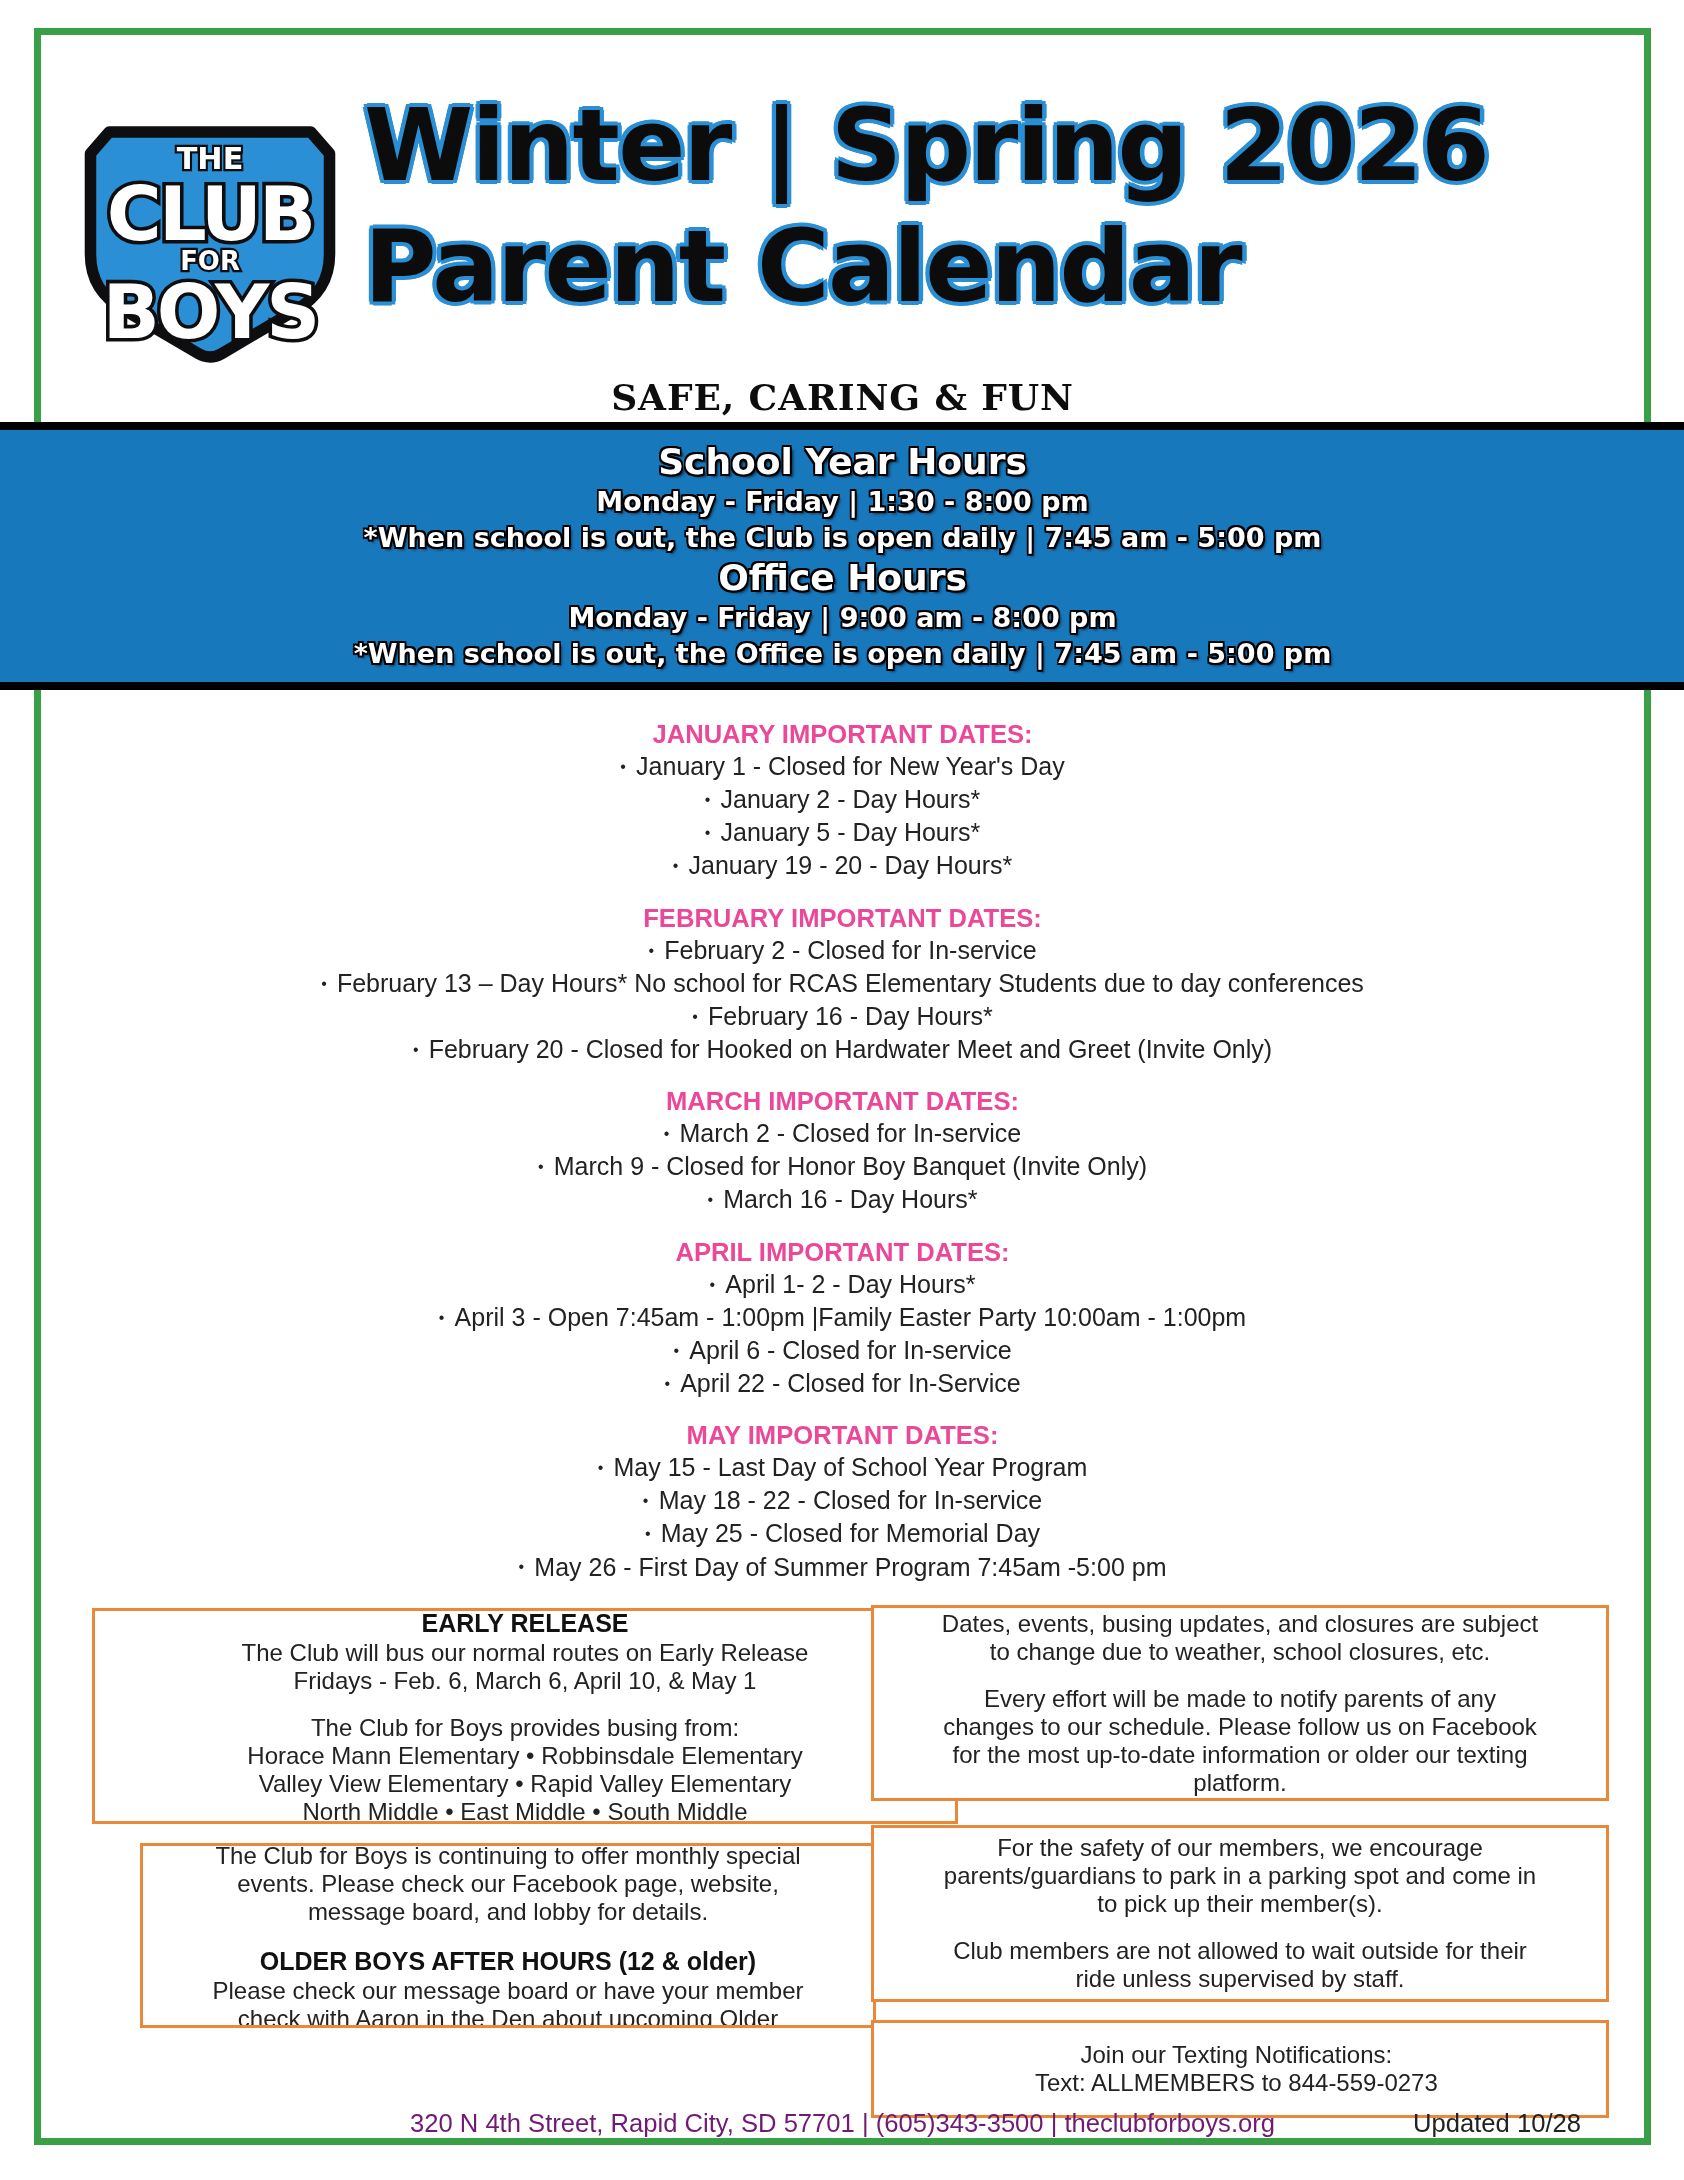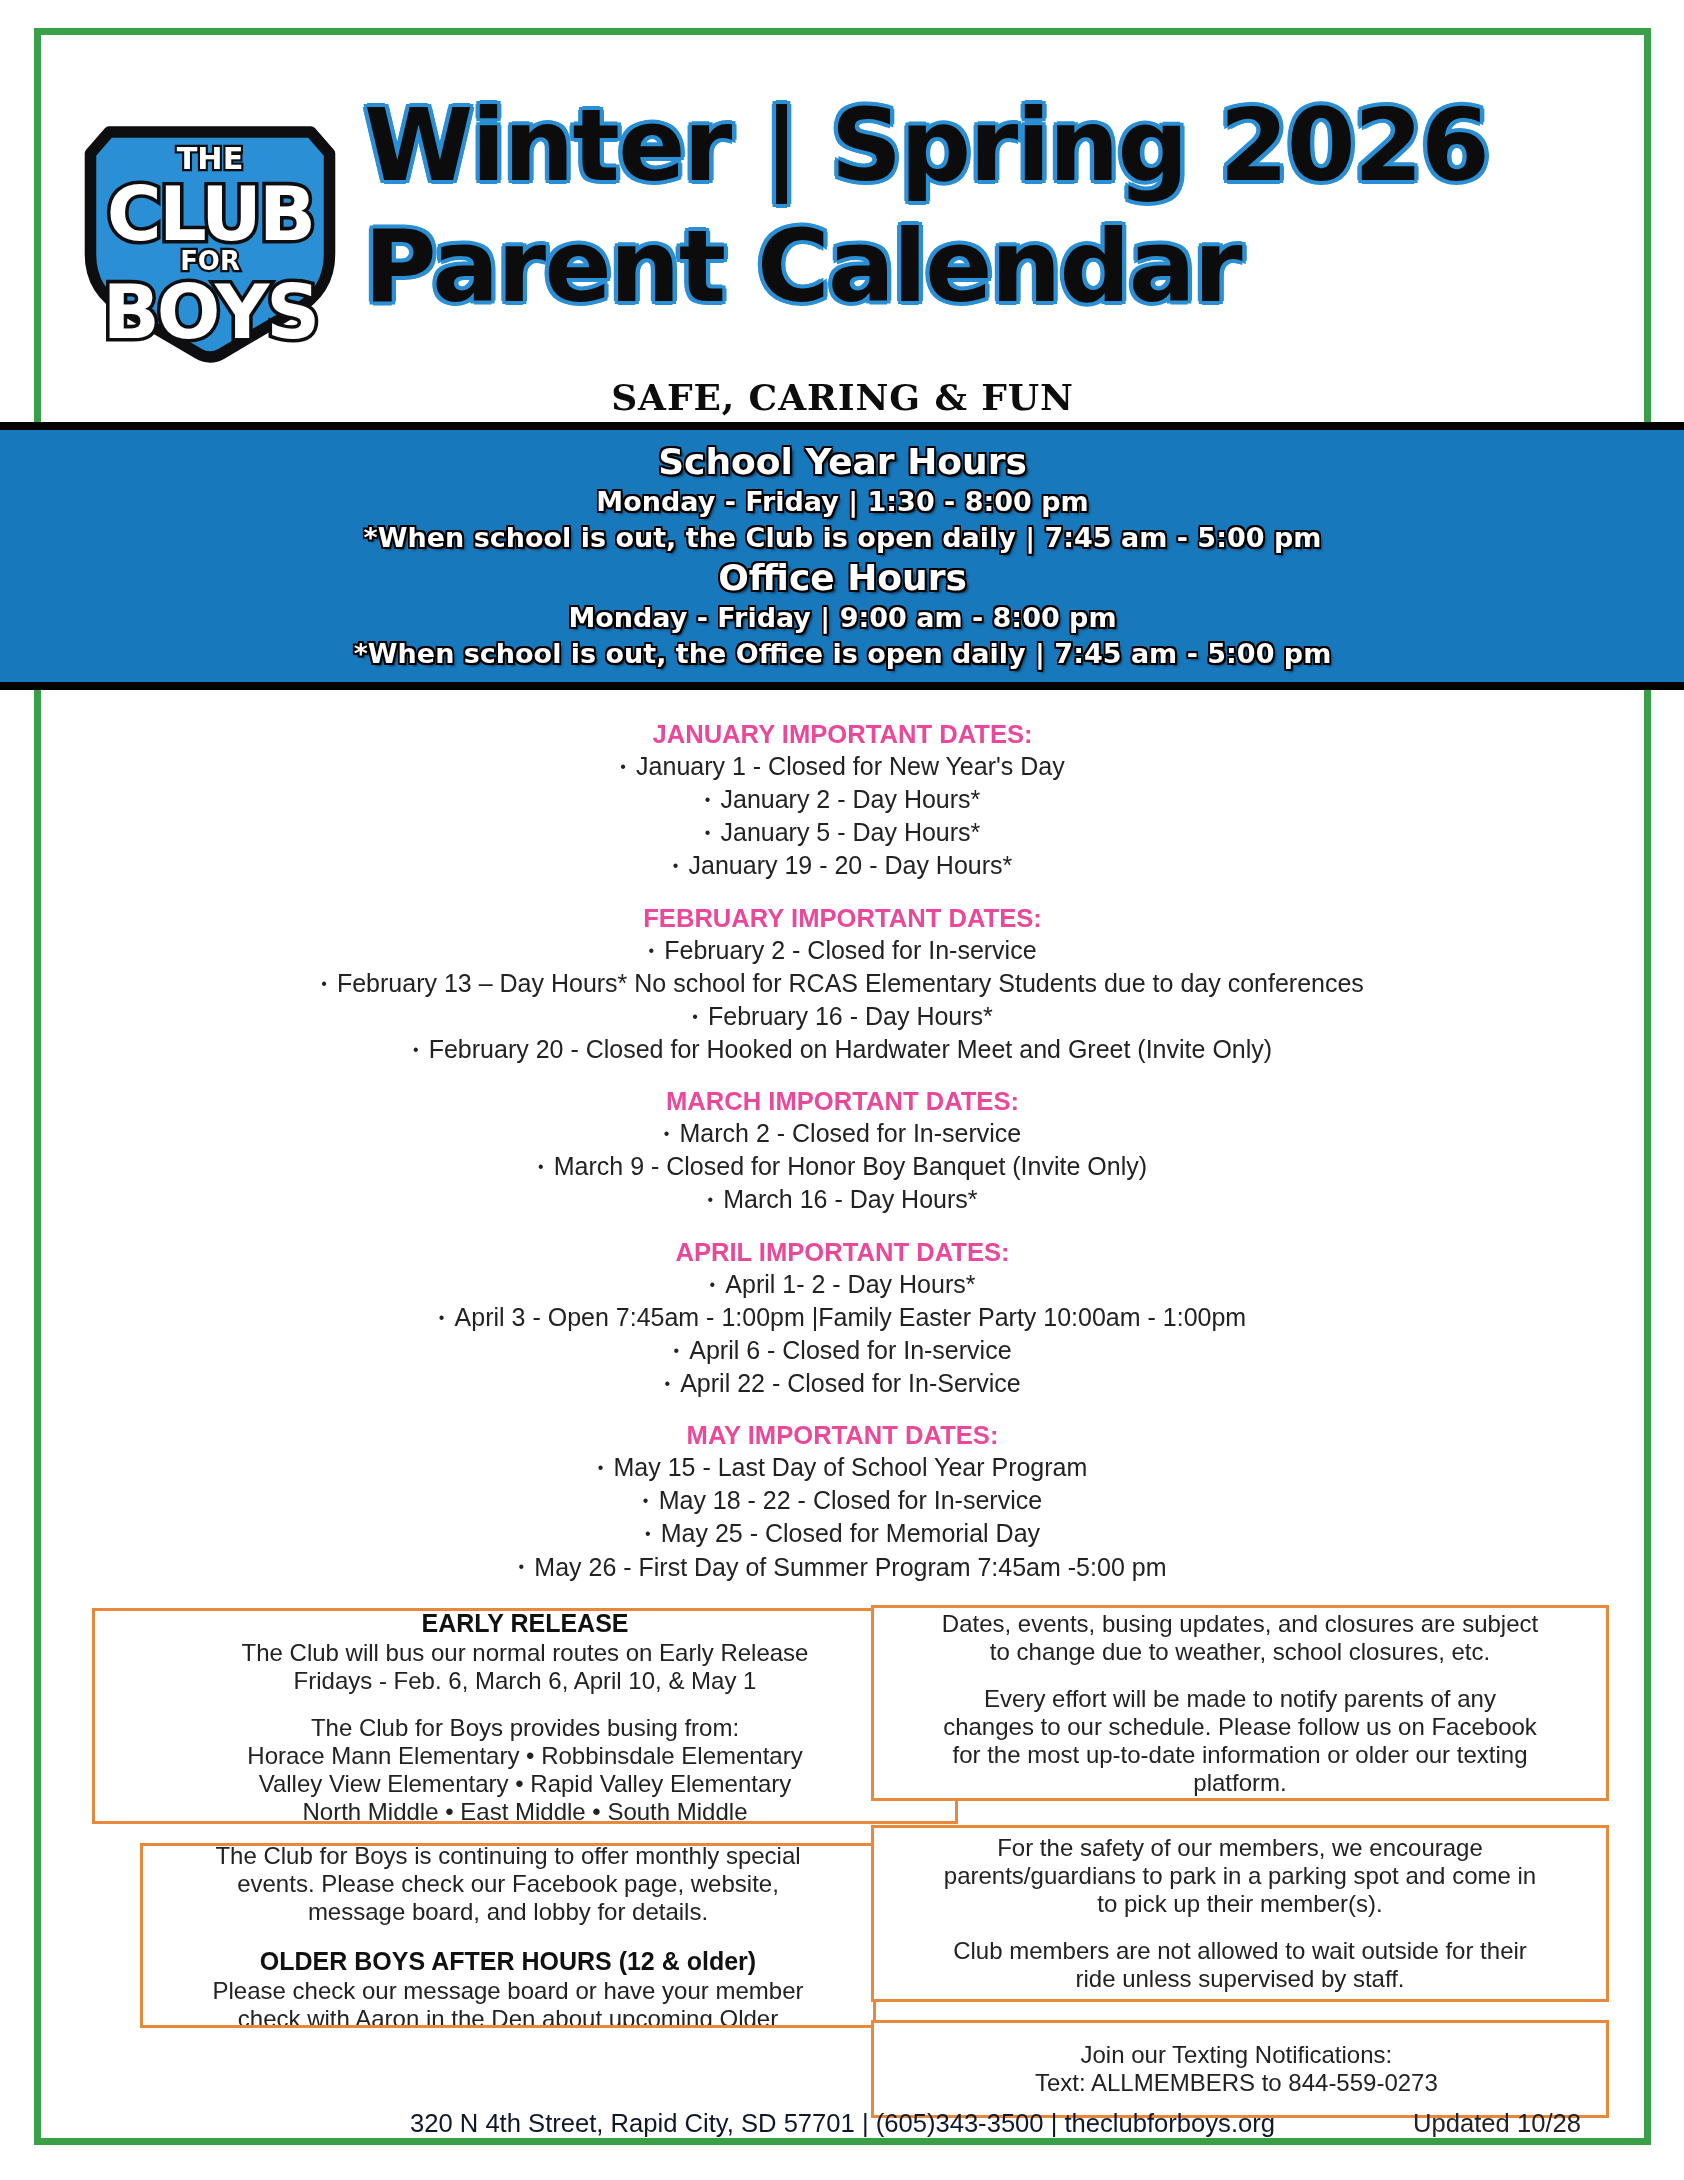--- a/index.html
+++ b/index.html
@@ -69,21 +69,21 @@
   .note-box .line.blank { height:19px; line-height:19px; }
   #box-early   { left:92px;  top:1608px; width:866px; height:216px; }
   #box-monthly { left:92px;  top:1843px; width:736px; height:185px;margin-left:48px; }
   #box-changes { left:871px; top:1605px; width:738px; height:196px; }
   #box-safety  { left:871px; top:1825px; width:738px; height:177px; }
   #box-texting { left:871px; top:2020px; width:738px; height:98px;padding-left:8px;  }
   #box-monthly .box-heading.second { margin-top:19px; }
 
   
   #footer { position:absolute; left:0; right:0; top:2107px; height:34px; z-index:2; }
-  #footer-address { position:absolute; left:0; right:0; text-align:center; font-size:25.6px; line-height:32px; color:#0f172a; }
+  #footer-address { position:absolute; left:0; right:0; text-align:center; font-size:25.6px; line-height:32px; color:#701a75; }
   #footer-updated { position:absolute; right:104px; top:0; font-size:25.6px; line-height:32px; color:#222; }
 </style>
 </head>
 <body>
 
 <div id="page">
   <div id="frame"></div>
 
   <div id="header">
     <div id="logo">

